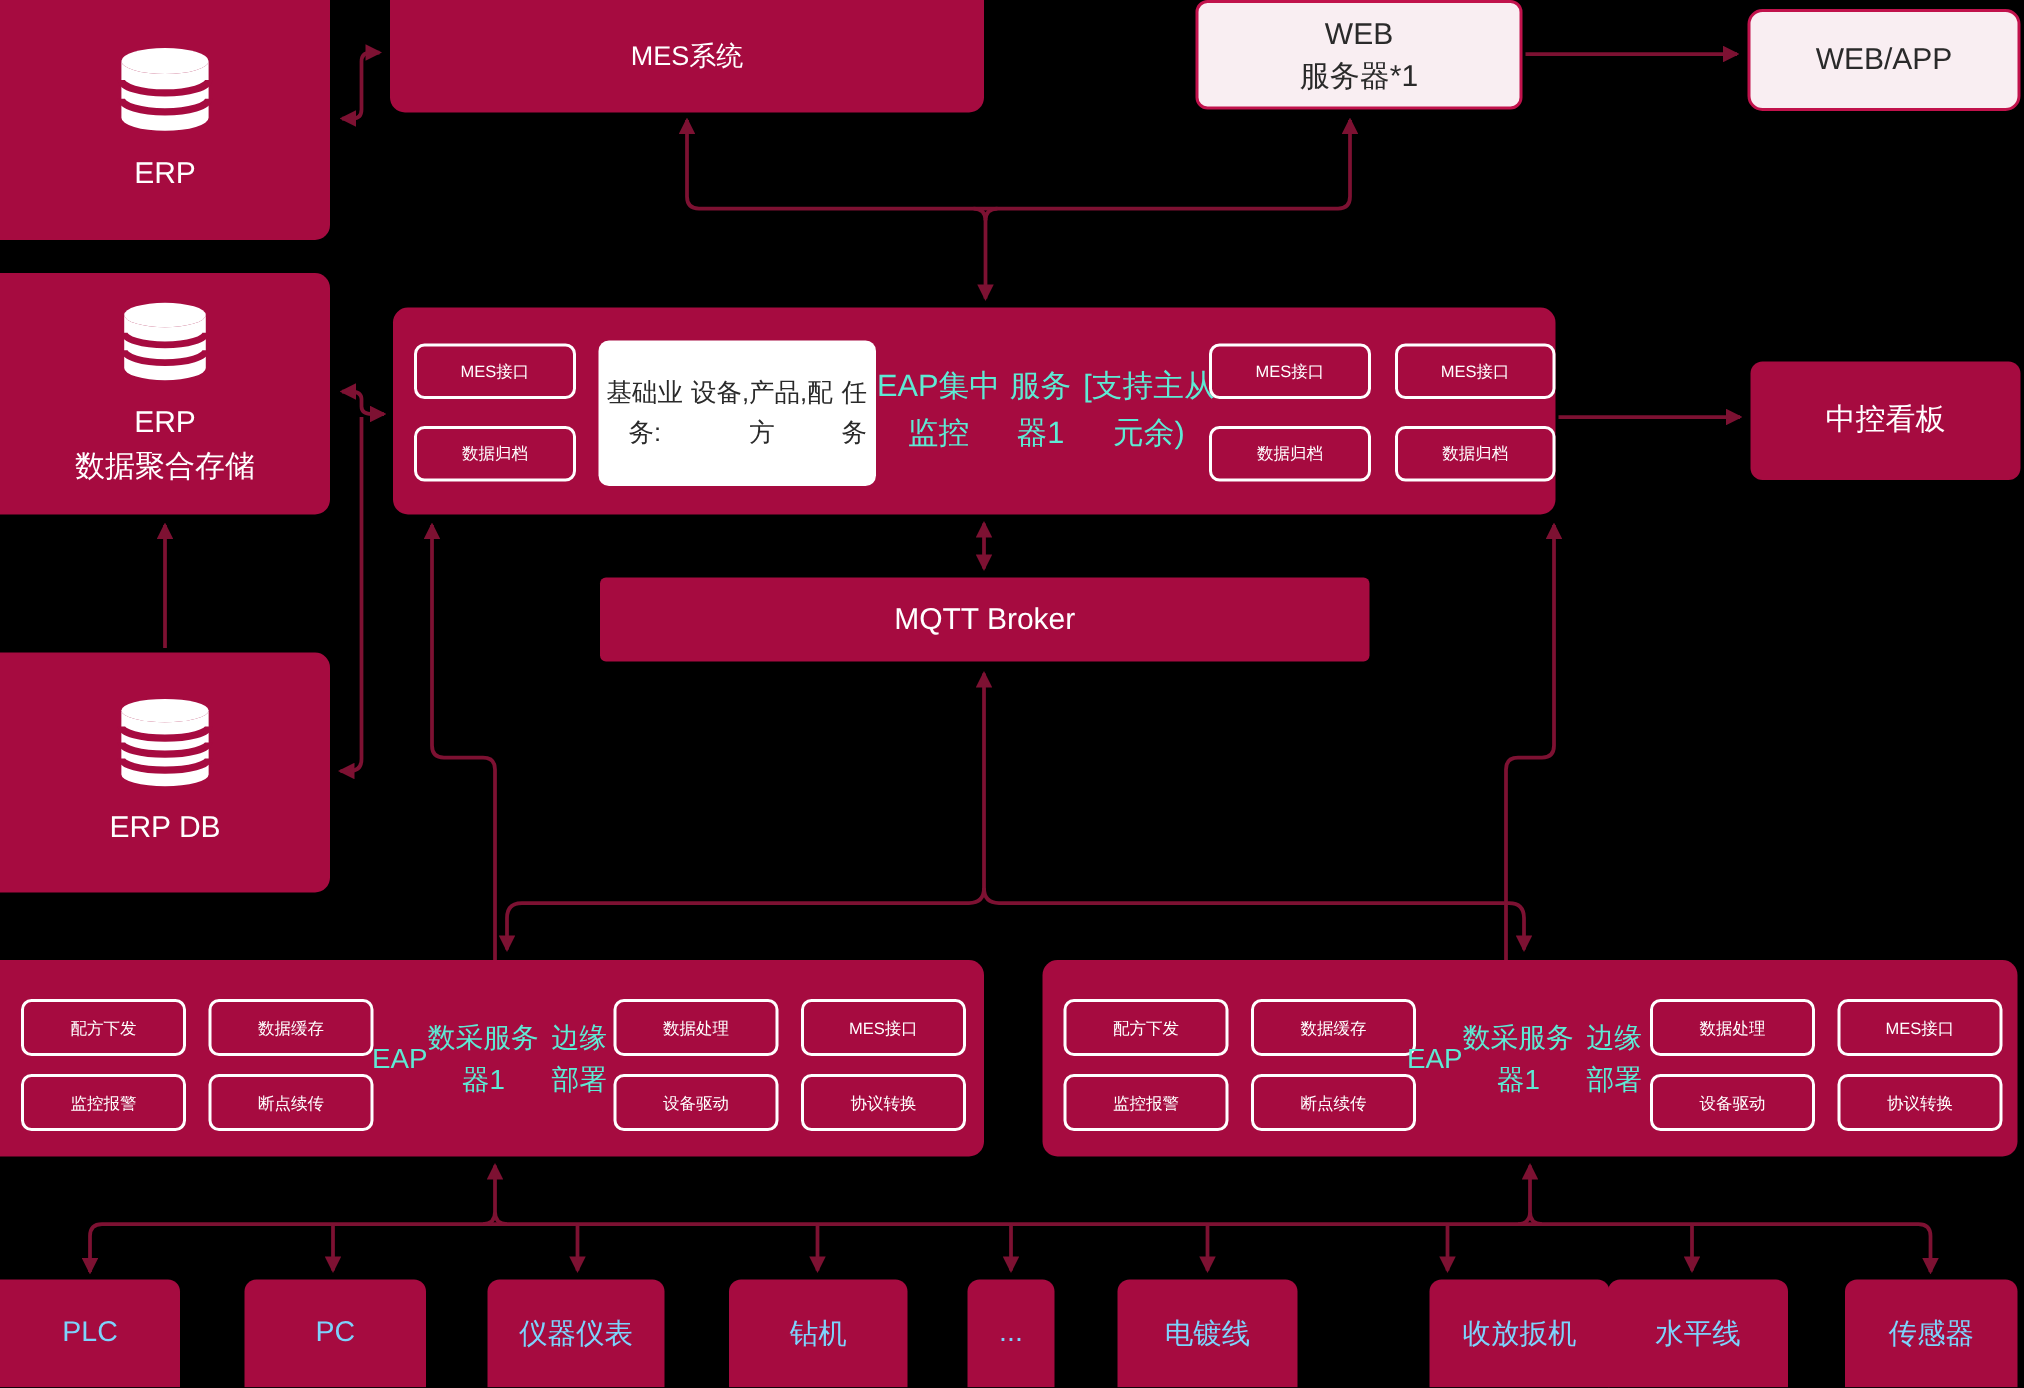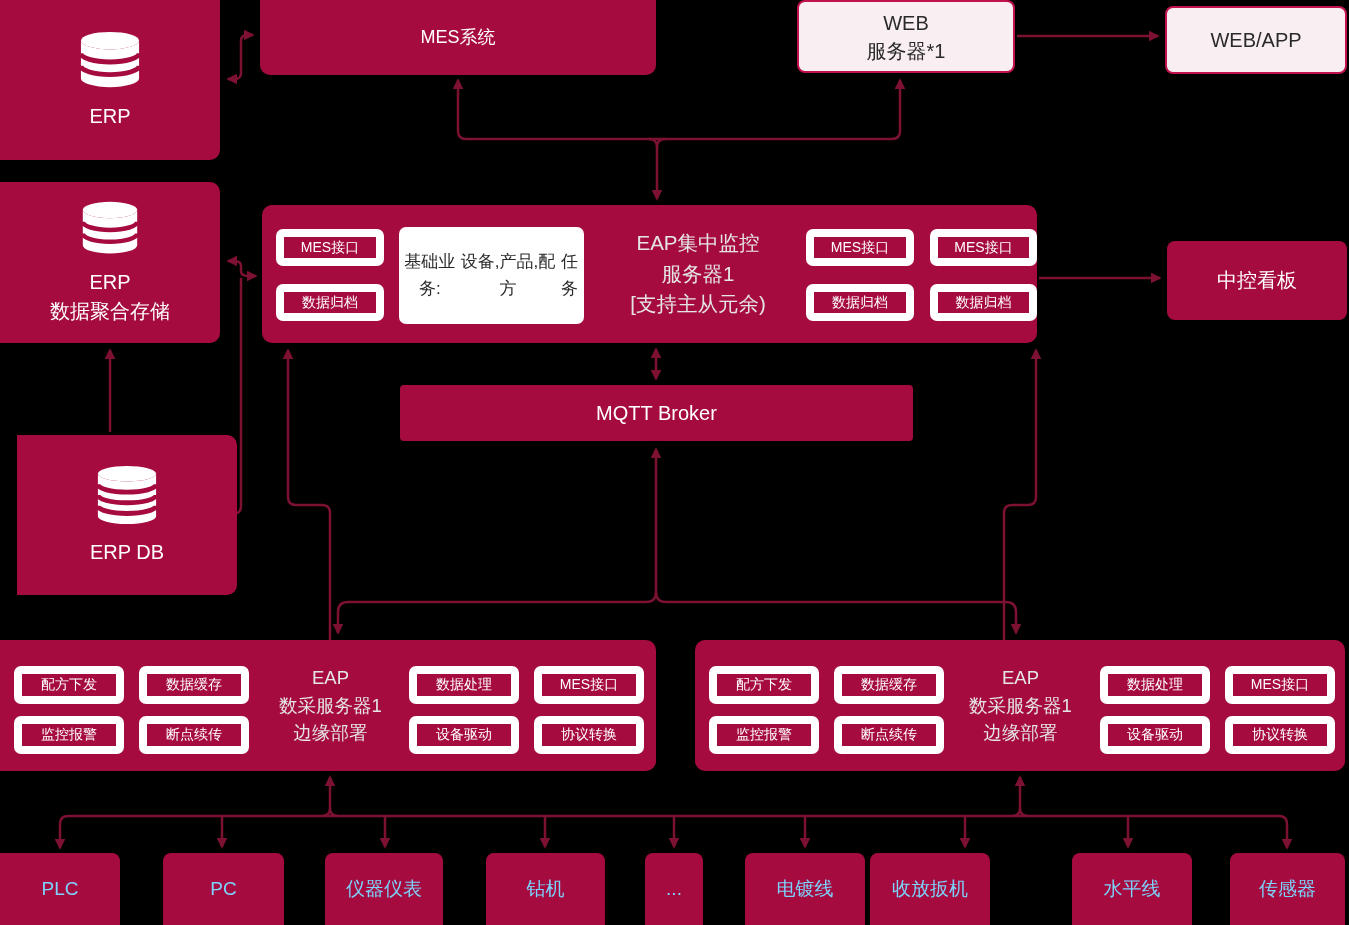--- a/index.html
+++ b/index.html
@@ -15,32 +15,32 @@
     display:flex;flex-direction:column;align-items:center;justify-content:center;
     text-align:center;border-radius:10px;
   }
   .node .lbl{font-size:20px;line-height:1.45;}
   .flush-left{border-top-left-radius:0;border-bottom-left-radius:0;}
   .flush-top{border-top-left-radius:0;border-top-right-radius:0;}
   .light{
     background:#f9eef2;color:#2a2a2a;border:2px solid #c1124c;border-radius:8px;
   }
   .feature{
-    position:absolute;background:#a60b40;border:8px solid #ffffff;border-radius:7px;
+    position:absolute;background:#a60b40;border:2px solid #ffffff;border-radius:7px;
     color:#fff;display:flex;align-items:center;justify-content:center;
-    font-size:14px;
+    font-size:11px;
   }
   .whitebox{
     position:absolute;background:#ffffff;color:#2a2a2a;border-radius:7px;
     display:flex;flex-direction:row;align-items:center;justify-content:center;
     font-size:17px;line-height:1.55;text-align:center;
   }
   .titleblock{
-    position:absolute;display:flex;flex-direction:column;align-items:center;justify-content:center;
-    color:#e5e5e5;font-size:20.5px;line-height:1.5;text-align:center;
+    position:absolute;display:flex;flex-direction:row;align-items:center;justify-content:center;
+    color:#5eead4;font-size:20.5px;line-height:1.5;text-align:center;
   }
   .device{
     position:absolute;top:853px;height:72px;background:#a60b40;color:#7dd3fc;
     display:flex;align-items:center;justify-content:center;font-size:19px;
     border-radius:8px 8px 0 0;
   }
   .dbicon{margin-bottom:10px;}
 </style>
 </head>
 <body>
@@ -111,21 +111,21 @@
     <div class="lbl" style="font-size:18px;">MES系统</div>
   </div>
 
   <div class="node light flush-top" style="left:797px;top:0;width:218px;height:73px;">
     <div class="lbl" style="line-height:1.4;">
       <div>WEB</div>
       <div>服务器*1</div>
     </div>
   </div>
 
-  <div class="node light" style="left:1165px;top:6px;width:182px;height:68px;">
+  <div class="node light" style="left:1165px;top:6px;width:182px;height:68px;border-radius:10px;">
     <div class="lbl">WEB/APP</div>
   </div>
 
   <div class="node flush-left" style="left:0;top:182px;width:220px;height:161px;">
     <svg class="dbicon" width="84" height="58" viewBox="0 0 90 64">
       <ellipse cx="45" cy="11" rx="30" ry="9" fill="#fff"></ellipse>
       <path d="M15,11 V50 A30,9 0 0 0 75,50 V11 A30,9 0 0 1 15,11 Z" fill="#fff"></path>
       <path d="M15,24 a30,9 0 0 0 60,0 M15,37 a30,9 0 0 0 60,0" stroke="#a60b40" stroke-width="5" fill="none"></path>
     </svg>
     <div class="lbl">
@@ -153,21 +153,21 @@
   <div class="feature" style="left:930px;top:284px;width:107px;height:37px;">数据归档</div>
 
   <div class="node" style="left:1167px;top:241px;width:180px;height:79px;border-radius:8px;">
     <div class="lbl">中控看板</div>
   </div>
 
   <div class="node" style="left:400px;top:385px;width:513px;height:56px;border-radius:4px;">
     <div class="lbl">MQTT Broker</div>
   </div>
 
-  <div class="node flush-left" style="left:17px;top:435px;width:220px;height:160px;">
+  <div class="node flush-left" style="left:0;top:435px;width:220px;height:160px;">
     <svg class="dbicon" width="88" height="64" viewBox="0 0 90 66">
       <ellipse cx="45" cy="10" rx="30" ry="8" fill="#fff"></ellipse>
       <path d="M15,10 V54 A30,8 0 0 0 75,54 V10 A30,8 0 0 1 15,10 Z" fill="#fff"></path>
       <path d="M15,21 a30,8 0 0 0 60,0 M15,32 a30,8 0 0 0 60,0 M15,43 a30,8 0 0 0 60,0" stroke="#a60b40" stroke-width="5" fill="none"></path>
     </svg>
     <div class="lbl">ERP DB</div>
   </div>
 
   <div class="node flush-left" style="left:0;top:640px;width:656px;height:131px;"></div>
   <div class="feature" style="left:14px;top:666px;width:110px;height:38px;">配方下发</div>
@@ -198,17 +198,17 @@
   <div class="feature" style="left:1225px;top:666px;width:110px;height:38px;">MES接口</div>
   <div class="feature" style="left:1100px;top:716px;width:110px;height:38px;">设备驱动</div>
   <div class="feature" style="left:1225px;top:716px;width:110px;height:38px;">协议转换</div>
 
   <div class="device" style="left:0;width:120px;border-radius:0 8px 0 0;">PLC</div>
   <div class="device" style="left:163px;width:121px;">PC</div>
   <div class="device" style="left:325px;width:118px;">仪器仪表</div>
   <div class="device" style="left:486px;width:119px;">钻机</div>
   <div class="device" style="left:645px;width:58px;">...</div>
   <div class="device" style="left:745px;width:120px;">电镀线</div>
-  <div class="device" style="left:870px;width:120px;">收放扳机</div>
+  <div class="device" style="left:953px;width:120px;">收放扳机</div>
   <div class="device" style="left:1072px;width:120px;">水平线</div>
   <div class="device" style="left:1230px;width:115px;">传感器</div>
 
 </div>
 
 </body></html>

